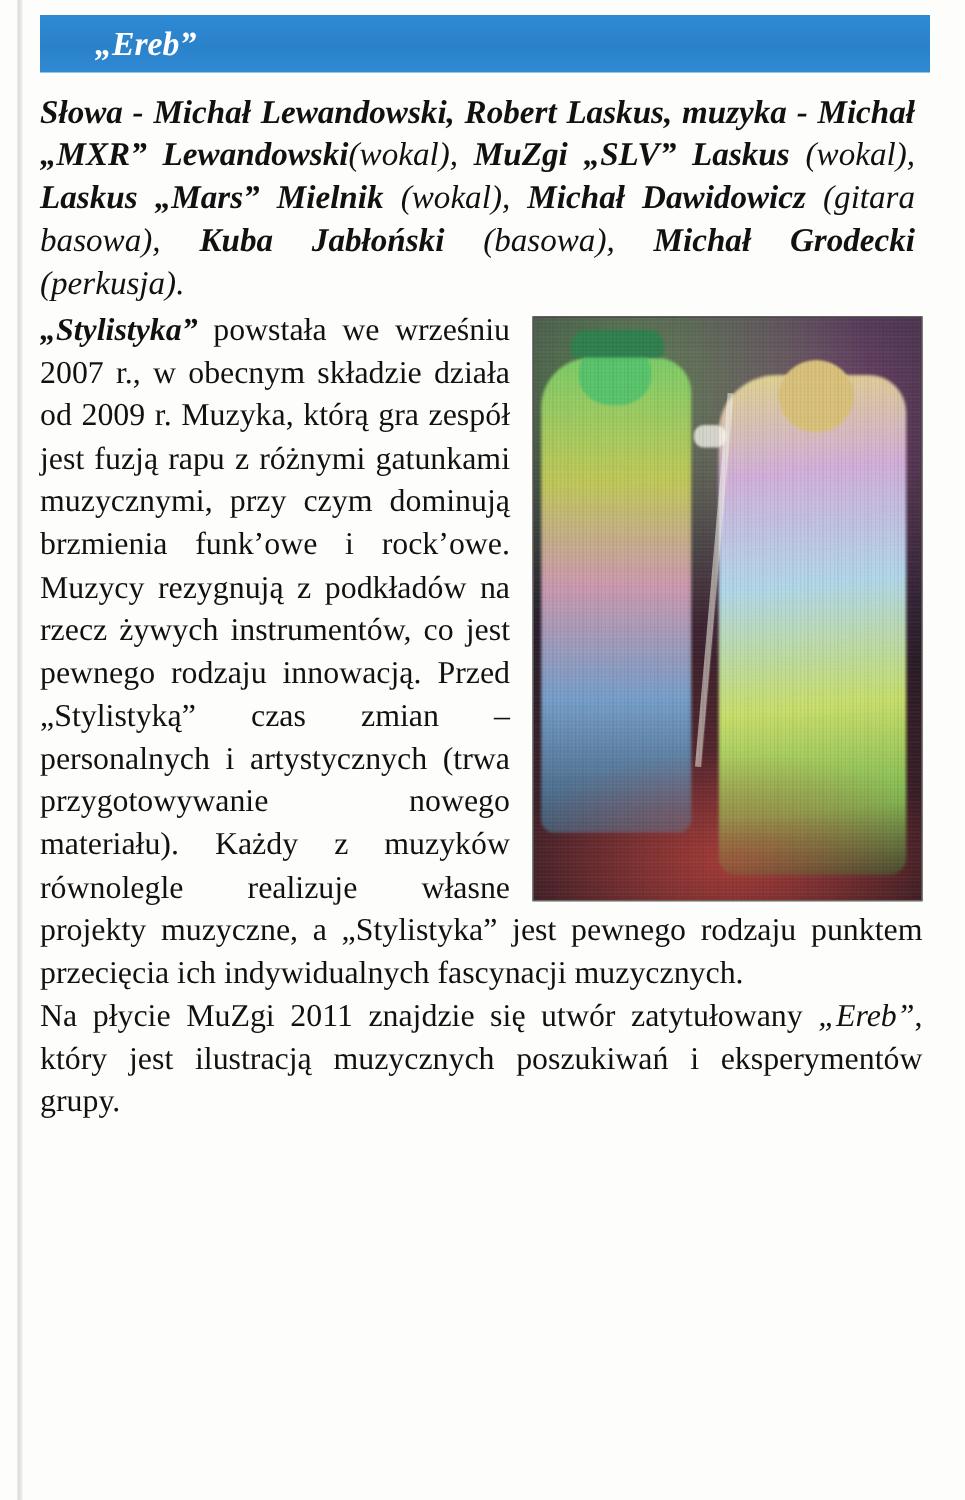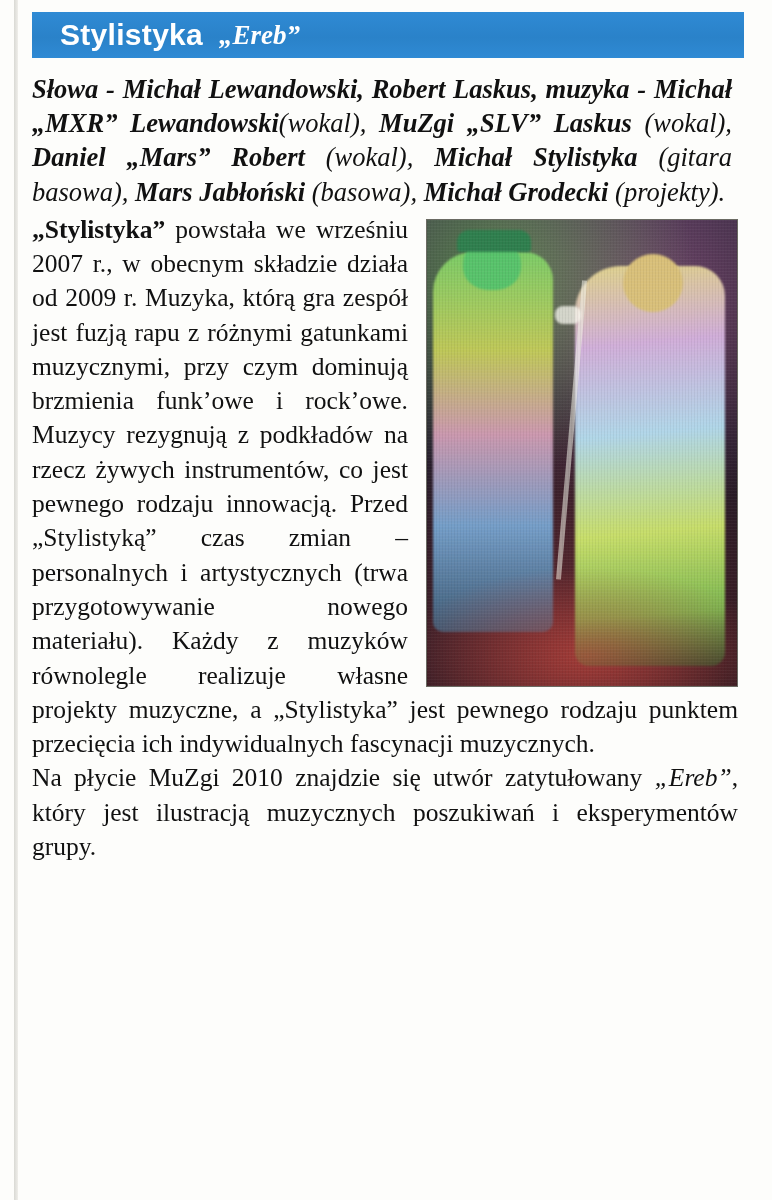--- a/index.html
+++ b/index.html
@@ -181,61 +181,60 @@
     width: 380px; height: 180px;
     background: radial-gradient(ellipse at center, rgba(200,70,60,0.6), rgba(0,0,0,0) 70%);
   }
   .photo .grain {
     position: absolute; inset: 0;
     background-image:
       repeating-linear-gradient(0deg, rgba(255,255,255,0.035) 0px, rgba(255,255,255,0.035) 1px, rgba(0,0,0,0) 1px, rgba(0,0,0,0) 3px),
       repeating-linear-gradient(90deg, rgba(0,0,0,0.05) 0px, rgba(0,0,0,0.05) 1px, rgba(0,0,0,0) 1px, rgba(0,0,0,0) 3px);
   }
 
-  .quote-b { font-weight: bold; }
+  .quote-b { font-weight: bold; font-style: italic; }
   .ital { font-style: italic; }
 </style>
 </head>
 <body>
 
 <div class="page">
 
   <div class="left-rule"></div>
 
   <div class="content">
 
     <div class="header-bar">
-      <span class="header-title">Stylistyka</span>
       <span class="header-sub">„Ereb”</span>
     </div>
 
     <div class="credits">
       <b>Słowa - Michał Lewandowski, Robert Laskus, muzyka - Michał „MXR” Lewandowski</b><i>(wokal),</i>
       <b>MuZgi „SLV” Laskus</b> <i>(wokal),</i>
-      <b>Daniel „Mars” Robert</b> <i>(wokal),</i>
-      <b>Michał Stylistyka</b> <i>(gitara basowa),</i>
-      <b>Mars Jabłoński</b> <i>(basowa),</i>
-      <b>Michał Grodecki</b> <i>(projekty).</i>
+      <b>Laskus „Mars” Mielnik</b> <i>(wokal),</i>
+      <b>Michał Dawidowicz</b> <i>(gitara basowa),</i>
+      <b>Kuba Jabłoński</b> <i>(basowa),</i>
+      <b>Michał Grodecki</b> <i>(perkusja).</i>
     </div>
 
     <div class="body-text">
 
       <div class="photo">
         <div class="bg"></div>
         <div class="fig-left"></div>
         <div class="fig-left-head"></div>
         <div class="fig-left-cap"></div>
         <div class="fig-right"></div>
         <div class="fig-right-head"></div>
         <div class="mic-stand"></div>
         <div class="mic-head"></div>
         <div class="glow"></div>
         <div class="grain"></div>
       </div>
 
       <p><span class="quote-b">„Stylistyka”</span><span> powstała we wrześniu 2007 r., w obecnym składzie działa od 2009 r. Muzyka, którą gra zespół jest fuzją rapu z różnymi gatunkami muzycznymi, przy czym dominują brzmienia funk’owe i rock’owe. Muzycy rezygnują z podkładów na rzecz żywych instrumentów, co jest pewnego rodzaju innowacją. Przed „Stylistyką” czas zmian – personalnych i artystycznych (trwa przygotowywanie nowego materiału). Każdy z muzyków równolegle realizuje własne projekty muzyczne, a „Stylistyka” jest pewnego rodzaju punktem przecięcia ich indywidualnych fascynacji muzycznych.</span></p>
 
-      <p><span>Na płycie MuZgi 2010 znajdzie się utwór zatytułowany </span><span class="ital">„Ereb”</span><span>, który jest ilustracją muzycznych poszukiwań i eksperymentów grupy.</span></p>
+      <p><span>Na płycie MuZgi 2011 znajdzie się utwór zatytułowany </span><span class="ital">„Ereb”</span><span>, który jest ilustracją muzycznych poszukiwań i eksperymentów grupy.</span></p>
 
     </div>
 
   </div>
 </div>
 
 </body></html>

